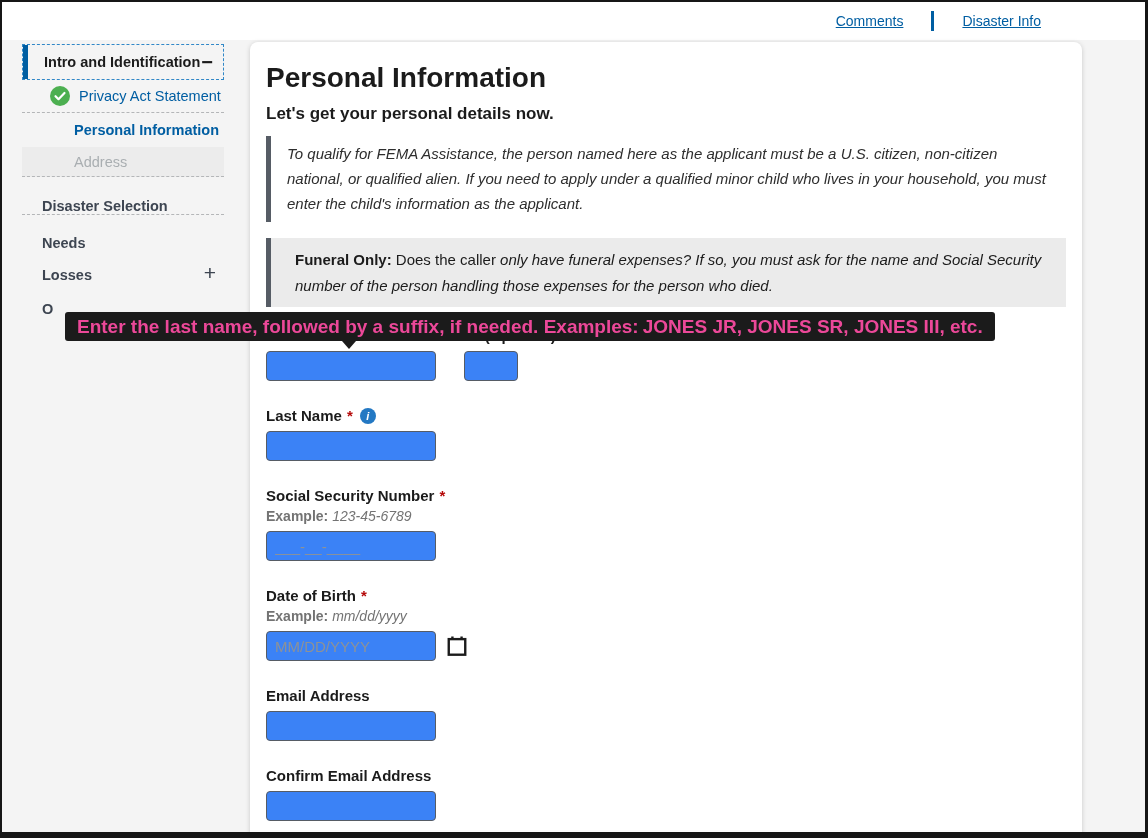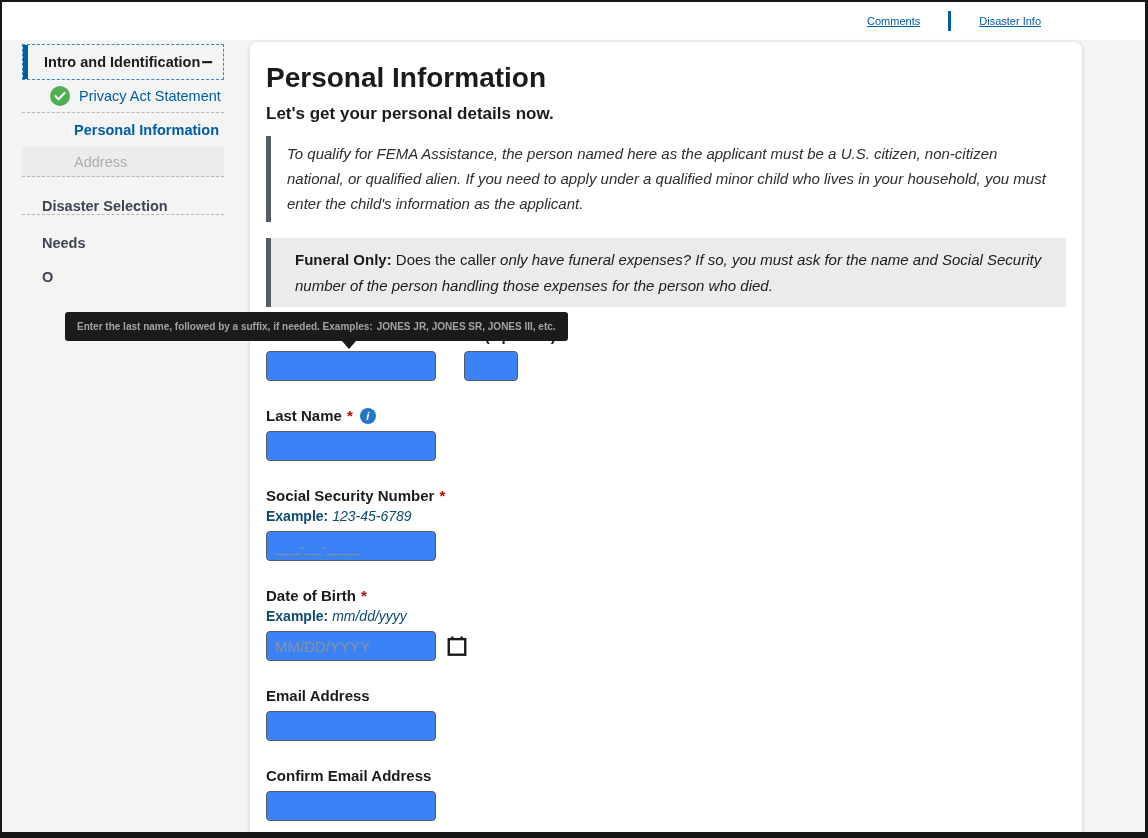--- a/index.html
+++ b/index.html
@@ -16,21 +16,21 @@
   }
 
   
   .topbar {
     position:absolute; top:0; left:0; right:0; height:38px;
     background:#ffffff;
     display:flex; align-items:center; justify-content:flex-end;
     padding-right:104px;
   }
   .topbar a {
-    color:#005ea2; font-size:11px; text-decoration:underline; cursor:pointer;
+    color:#005ea2; font-size:14px; text-decoration:underline; cursor:pointer;
   }
   .topbar .divider {
     width:3px; height:20px; background:#005ea2; margin:0 28px;
   }
 
   
   .sidebar { position:absolute; left:20px; top:42px; width:202px; }
   .side-row { display:flex; align-items:center; font-size:14.5px; }
   .side-sep { border-bottom:1px dashed #b4b6b8; }
 
@@ -86,21 +86,21 @@
   .gray-note .roman { font-style:normal; }
   .gray-note .ital { font-style:italic; }
 
   .form-area { margin-top:20px; }
   .name-row { display:flex; }
   .col-first { width:198px; }
 
   .field-group { margin-bottom:26px; }
   .field-label { font-size:15px; font-weight:bold; color:#1b1b1b; display:flex; align-items:center; }
   .req { color:#b50909; margin-left:5px; font-weight:bold; }
-  .example-line { margin-top:4px; font-size:14px; color:#0c4a6e; }
+  .example-line { margin-top:4px; font-size:14px; color:#737373; }
   .example-line .ex-label { font-weight:bold; }
   .example-line .ex-val { font-style:italic; }
 
   .text-input {
     margin-top:7px; display:block;
     width:170px; height:30px;
     border:1px solid #565c65; border-radius:4px;
     padding:0 8px; font-size:15px; font-family:"Liberation Sans", sans-serif;
     color:#1b1b1b; background:#3b82f6;
   }
@@ -114,25 +114,25 @@
     width:16px; height:16px; border-radius:50%;
     background:#2378c3; color:#fff;
     font-size:11px; font-weight:bold; font-style:italic;
     display:inline-flex; align-items:center; justify-content:center;
     margin-left:7px; cursor:pointer;
   }
 
   
   .tooltip {
     position:absolute; left:63px; top:310px; height:29px;
-    background:#1b1b1b; color:#a3a3a3;
+    background:#1b1b1b; color:#ec4899;
     border-radius:3px;
     display:flex; align-items:center; white-space:nowrap;
     padding:0 12px;
-    font-size:10px; font-weight:bold;
+    font-size:19px; font-weight:bold;
     z-index:50;
   }
   .tooltip .tt-ital { margin-left:4px; }
   .tooltip-caret {
     position:absolute; left:340px; top:339px;
     width:0; height:0;
     border-left:7px solid transparent; border-right:7px solid transparent;
     border-top:8px solid #1b1b1b;
     z-index:50;
   }
@@ -174,20 +174,24 @@
   </div>
 
   <div class="side-row row-section h38 side-sep">
     <span>Disaster Selection</span>
   </div>
 
   <div class="side-row row-section h36">
     <span>Needs</span>
   </div>
 
+  <div class="side-row row-section h32">
+    <span>Losses</span>
+    <span class="plus">+</span>
+  </div>
 
   <div class="side-row row-section h34">
     <span>O</span>
   </div>
 
 
 </nav>
 
 <main class="card">
 

